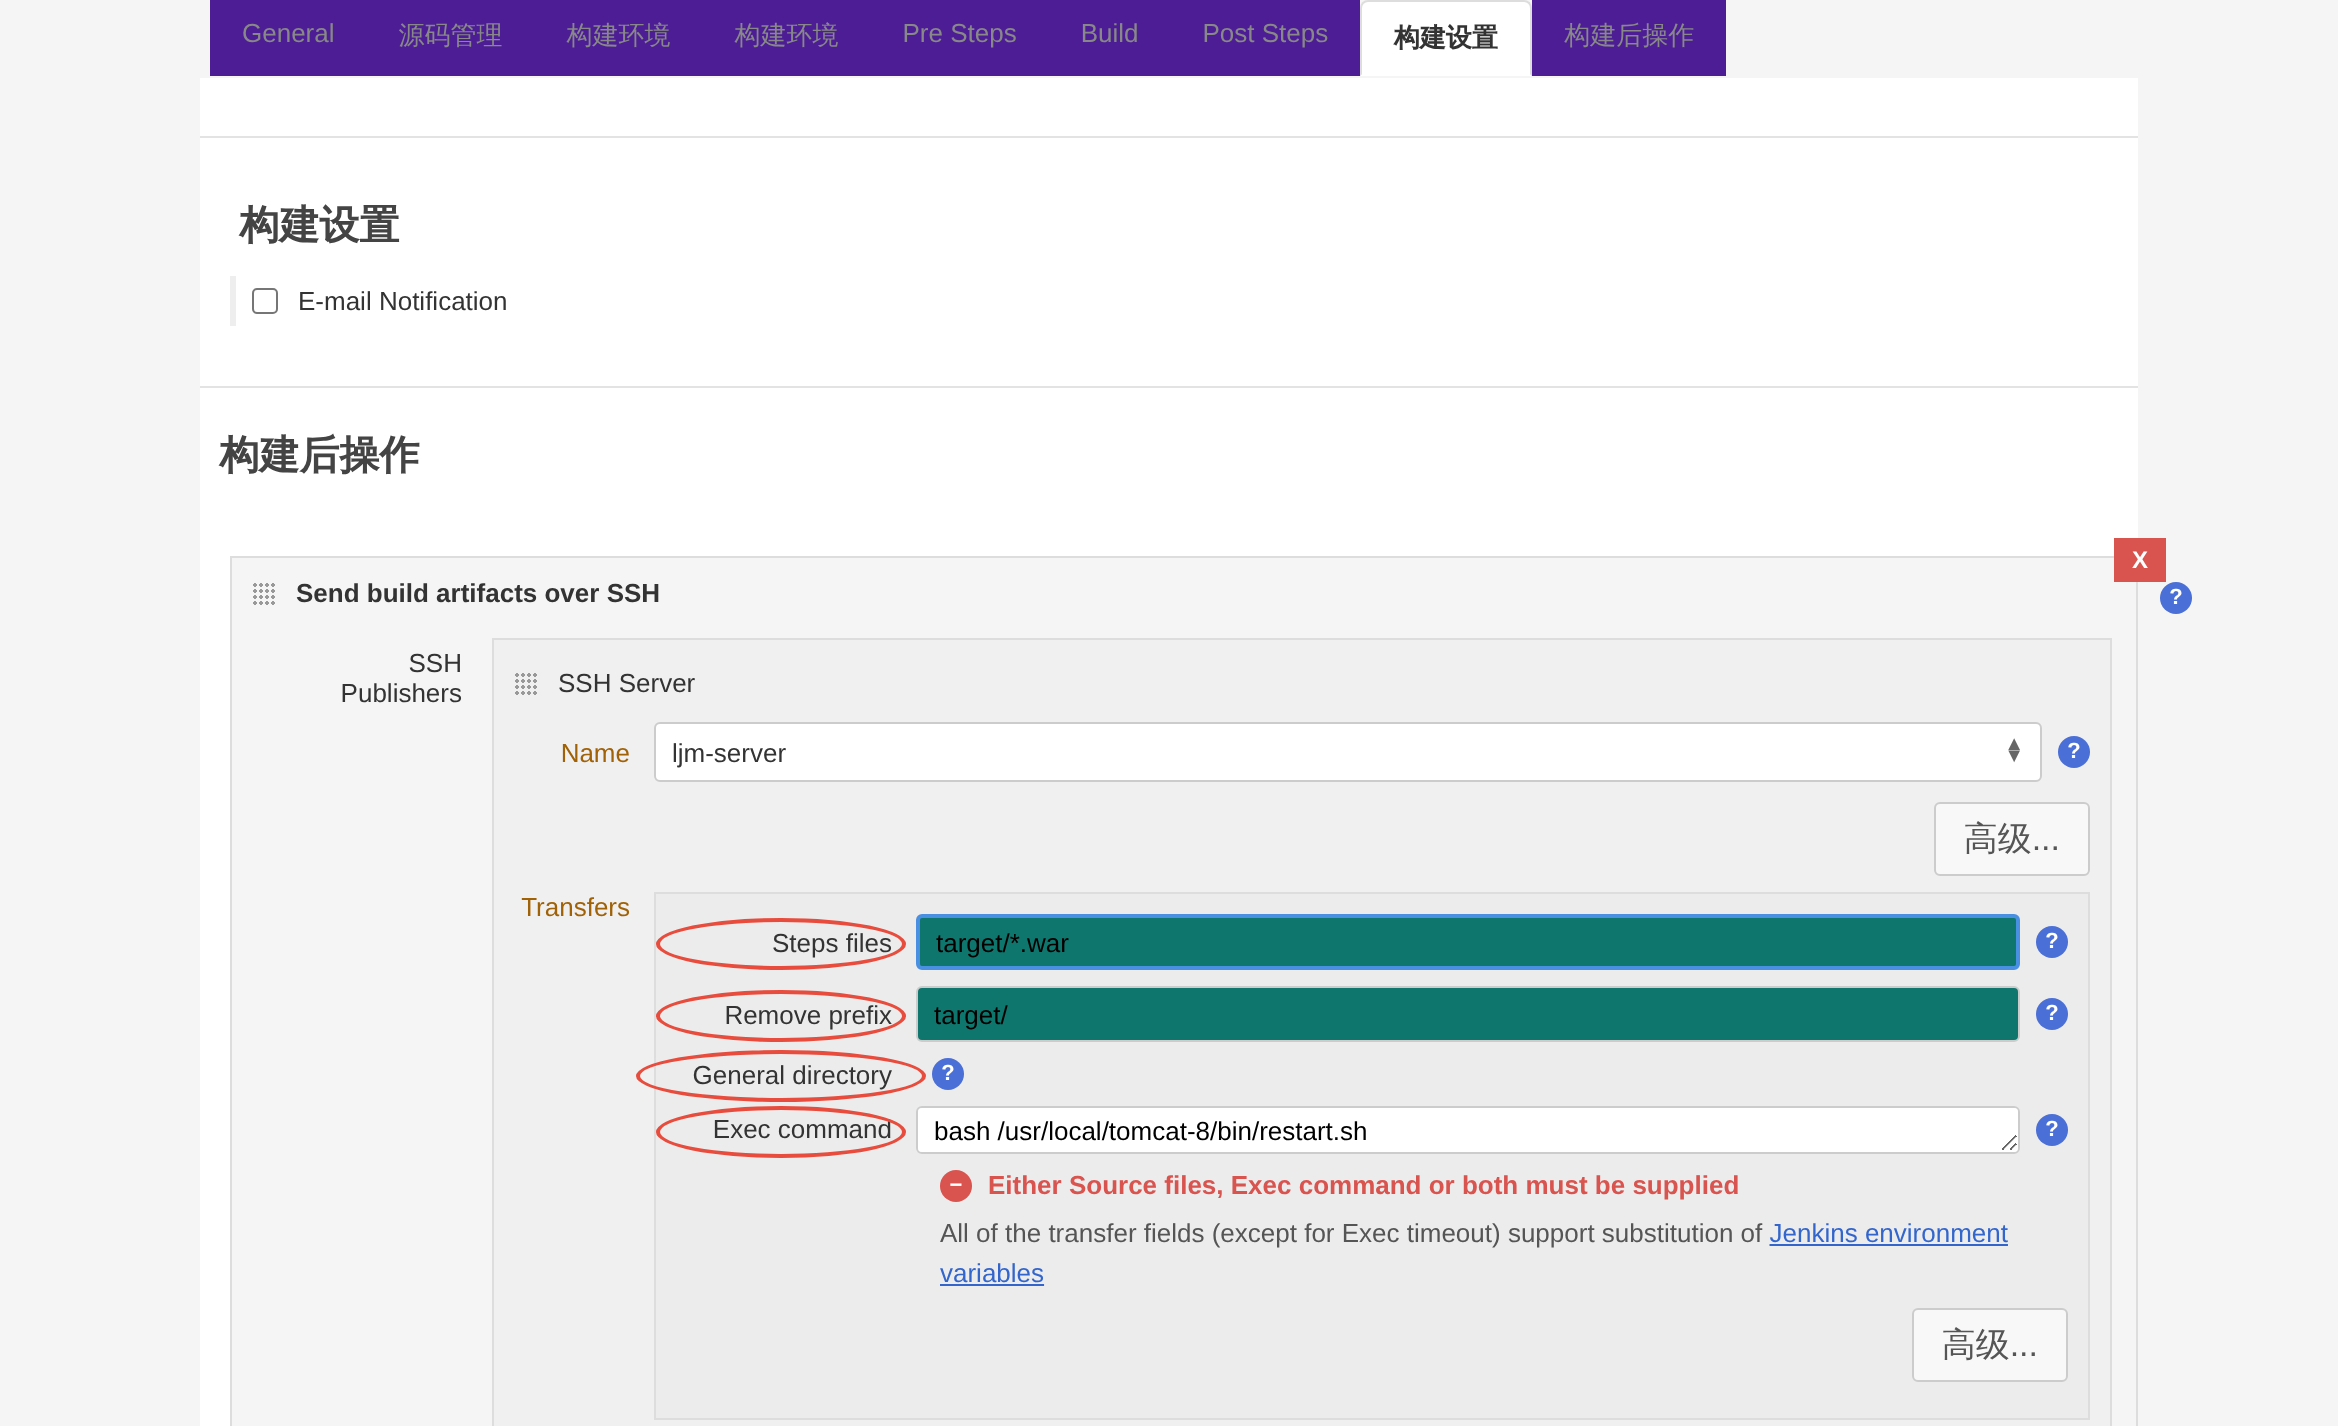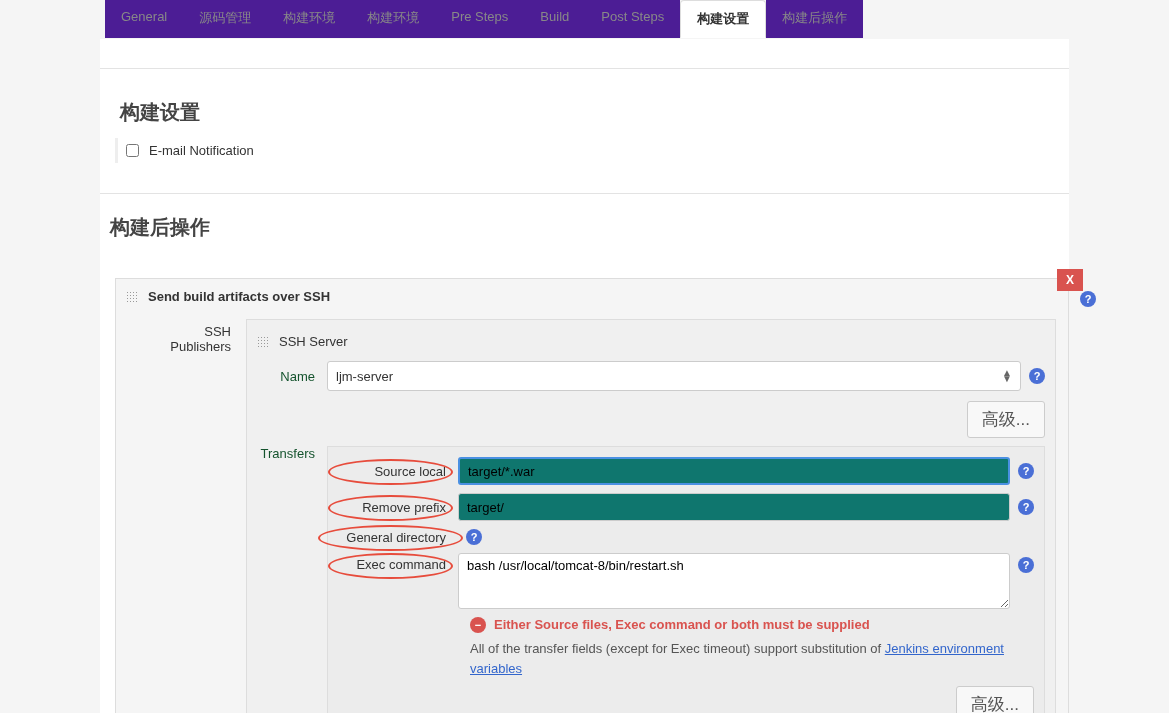--- a/index.html
+++ b/index.html
@@ -74,21 +74,21 @@
     .pub-label { width: 100px; text-align: right; padding-right: 15px; color: #333; padding-top: 5px; }
     .pub-body { flex: 1; }
     .ssh-panel {
       background: #f0f0f0; border: 1px solid #ddd; padding: 10px;
     }
     .ssh-header {
       display: flex; align-items: center; padding: 4px 0 12px 0;
       font-weight: normal; color: #333;
     }
     .row { display: flex; align-items: center; margin-bottom: 10px; position: relative; }
-    .lbl { width: 70px; text-align: right; padding-right: 12px; color: #14532d; }
+    .lbl { width: 70px; text-align: right; padding-right: 12px; color: #a16207; }
     .select-wrap {
       flex: 1; background: #fff; border: 1px solid #ccc; border-radius: 3px;
       height: 30px; display: flex; align-items: center; justify-content: space-between;
       padding: 0 8px; cursor: pointer;
     }
     .select-arrows { font-size: 10px; line-height: 6px; color: #666; }
     .adv-row { display: flex; justify-content: flex-end; margin: 8px 0; }
     .btn {
       background: #f8f8f8; border: 1px solid #ccc; border-radius: 3px;
       padding: 6px 14px; cursor: pointer; color: #555; font-size: 17px;
@@ -105,21 +105,21 @@
     .ellipse {
       position: absolute; border: 2px solid #e74c3c; border-radius: 50%;
       left: -10px; width: 125px; height: 26px; top: -5px; pointer-events: none;
     }
     .field-input {
       flex: 1; height: 28px; border: 1px solid #ccc; border-radius: 3px;
       padding: 0 8px; font-size: 13px; background: #0f766e;
     }
     .field-input.focused { border: 2px solid #4a90e2; outline: none; }
     .field-textarea {
-      flex: 1; height: 56px; border: 1px solid #ccc; border-radius: 3px;
+      flex: 1; height: 24px; border: 1px solid #ccc; border-radius: 3px;
       padding: 4px 8px; font-size: 13px; background: #fff; resize: both;
       font-family: inherit;
     }
     .help-side { margin-left: 8px; }
     .error-row { display: flex; padding-left: 132px; margin: 6px 0; align-items: flex-start; gap: 8px; }
     .error-icon {
       width: 16px; height: 16px; border-radius: 50%; background: #d9534f;
       color: #fff; display: flex; align-items: center; justify-content: center;
       font-size: 11px; font-weight: bold; flex-shrink: 0;
     }
@@ -193,21 +193,21 @@
             </div>
 
             <div class="row" style="align-items:flex-start;">
               <div class="lbl" style="width:70px;">Transfers</div>
               <div style="flex:1;">
 
                 <div class="transfer-set">
 
                   <div class="field-row">
                     <div class="field-lbl">
-                      <span>Source local</span>
+                      <span>Steps files</span>
                       <span class="ellipse"></span>
                     </div>
                     <input class="field-input focused" value="target/*.war" style="">
                     <span class="help-icon help-side">?</span>
                   </div>
 
                   <div class="field-row">
                     <div class="field-lbl">
                       <span>Remove prefix</span>
                       <span class="ellipse"></span>

